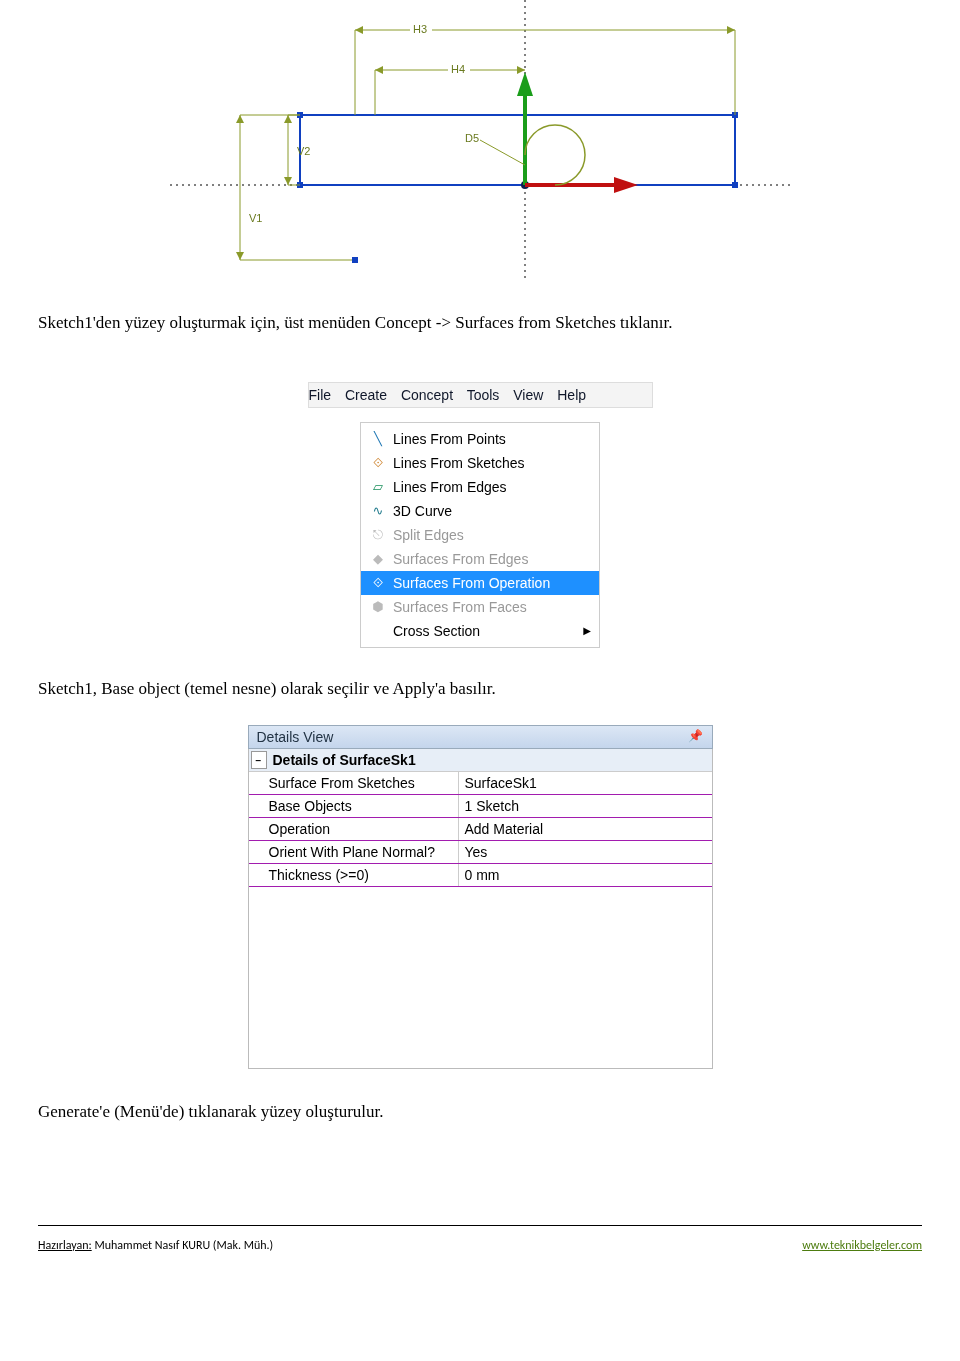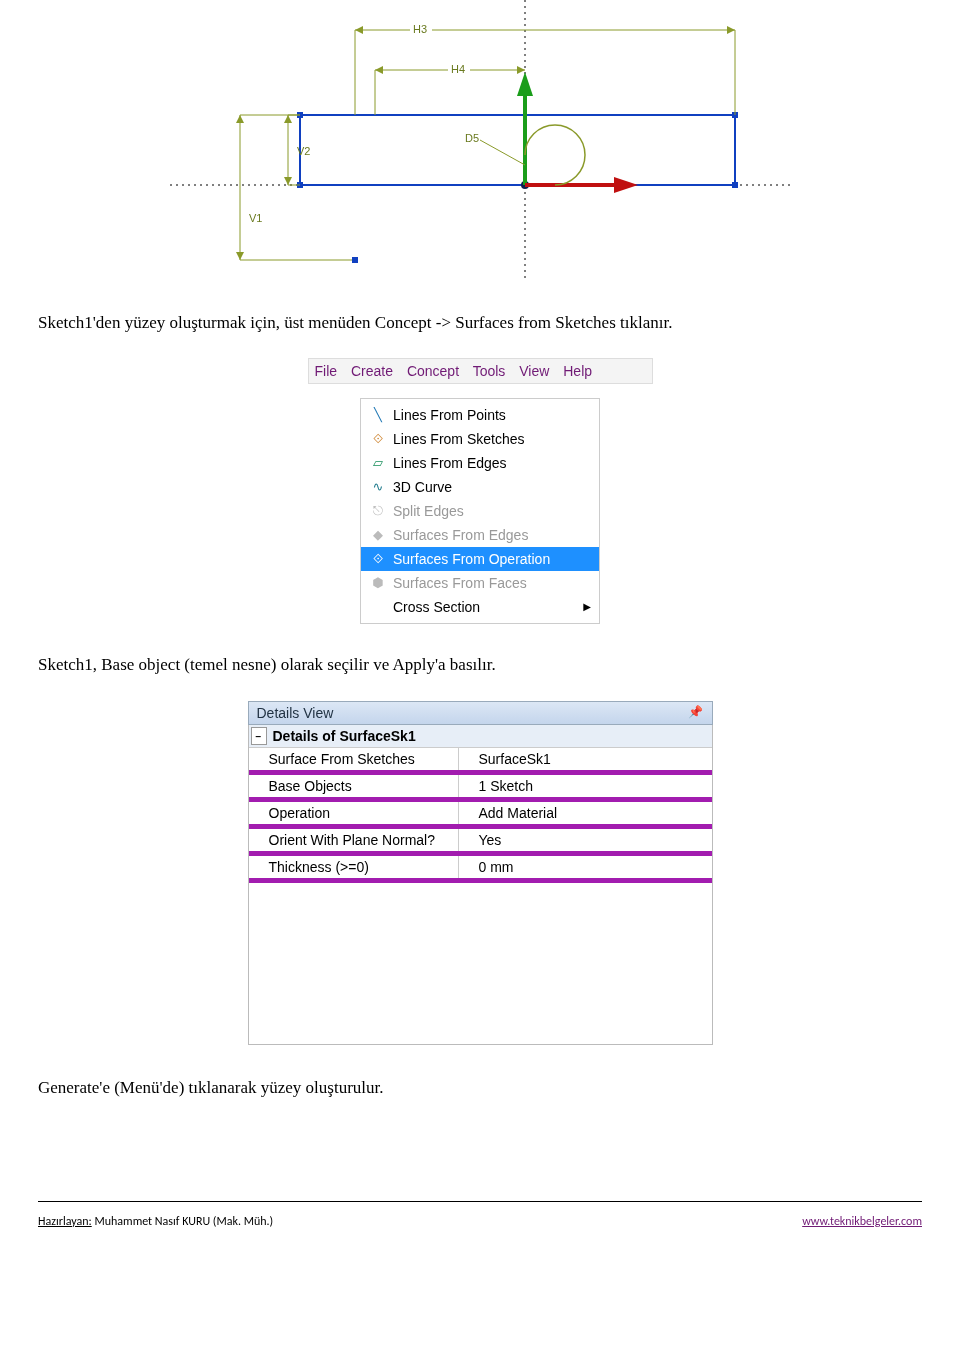--- a/index.html
+++ b/index.html
@@ -21,27 +21,27 @@
     position: relative;
   }
   .para {
     font-size: 17px;
     line-height: 1.5;
     margin: 10px 0 10px 0;
   }
   
   .menubar-wrap {
     width: 345px;
-    margin: 22px auto 10px auto;
+    margin: 46px auto 10px auto;
     background: #f4f4f4;
     border: 1px solid #ddd;
-    padding: 4px 6px;
+    padding: 4px 0;
     font-family: "Segoe UI", Tahoma, sans-serif;
     font-size: 14px;
-    color: #701a75;
+    color: #0f172a;
   }
   .menubar-wrap span { margin-right: 10px; }
   
   .dropdown {
     width: 240px;
     margin: 14px auto 28px auto;
     background: #fff;
     border: 1px solid #ccc;
     font-family: "Segoe UI", Tahoma, sans-serif;
     font-size: 14px;
@@ -103,43 +103,43 @@
     width: 16px;
     border: 1px solid #999;
     background: #fff;
     font-size: 10px;
     display: flex; align-items:center; justify-content:center;
     margin: 2px;
   }
   .details-group-row .gtitle { padding: 3px 4px; flex:1; }
   .drow {
     display: flex;
-    border-bottom: 5px solid #a21caf;
+    border-bottom: 1px solid #a21caf;
   }
   .drow .k {
     width: 210px;
     padding: 3px 6px 3px 20px;
     border-right: 1px solid #ccc;
   }
   .drow .v {
     flex: 1;
-    padding: 3px 20px;
+    padding: 3px 6px;
   }
   
   .footer-line {
     border-top: 1px solid #000;
     margin-top: 100px;
     padding-top: 12px;
     display: flex;
     justify-content: space-between;
     font-family: Calibri, Arial, sans-serif;
     font-size: 12px;
   }
   .footer-line .left u { text-decoration: underline; }
-  .footer-line .right a { color: #701a75; text-decoration: underline; }
+  .footer-line .right a { color: #4d7c0f; text-decoration: underline; }
   
   .dim-text { font-family: Arial, sans-serif; font-size: 11px; fill: #6a7a1f; }
 </style>
 </head>
 <body>
 
 <div class="page">
 
   <div class="sketch-figure">
     <svg viewBox="0 0 620 280" width="620" height="280">

